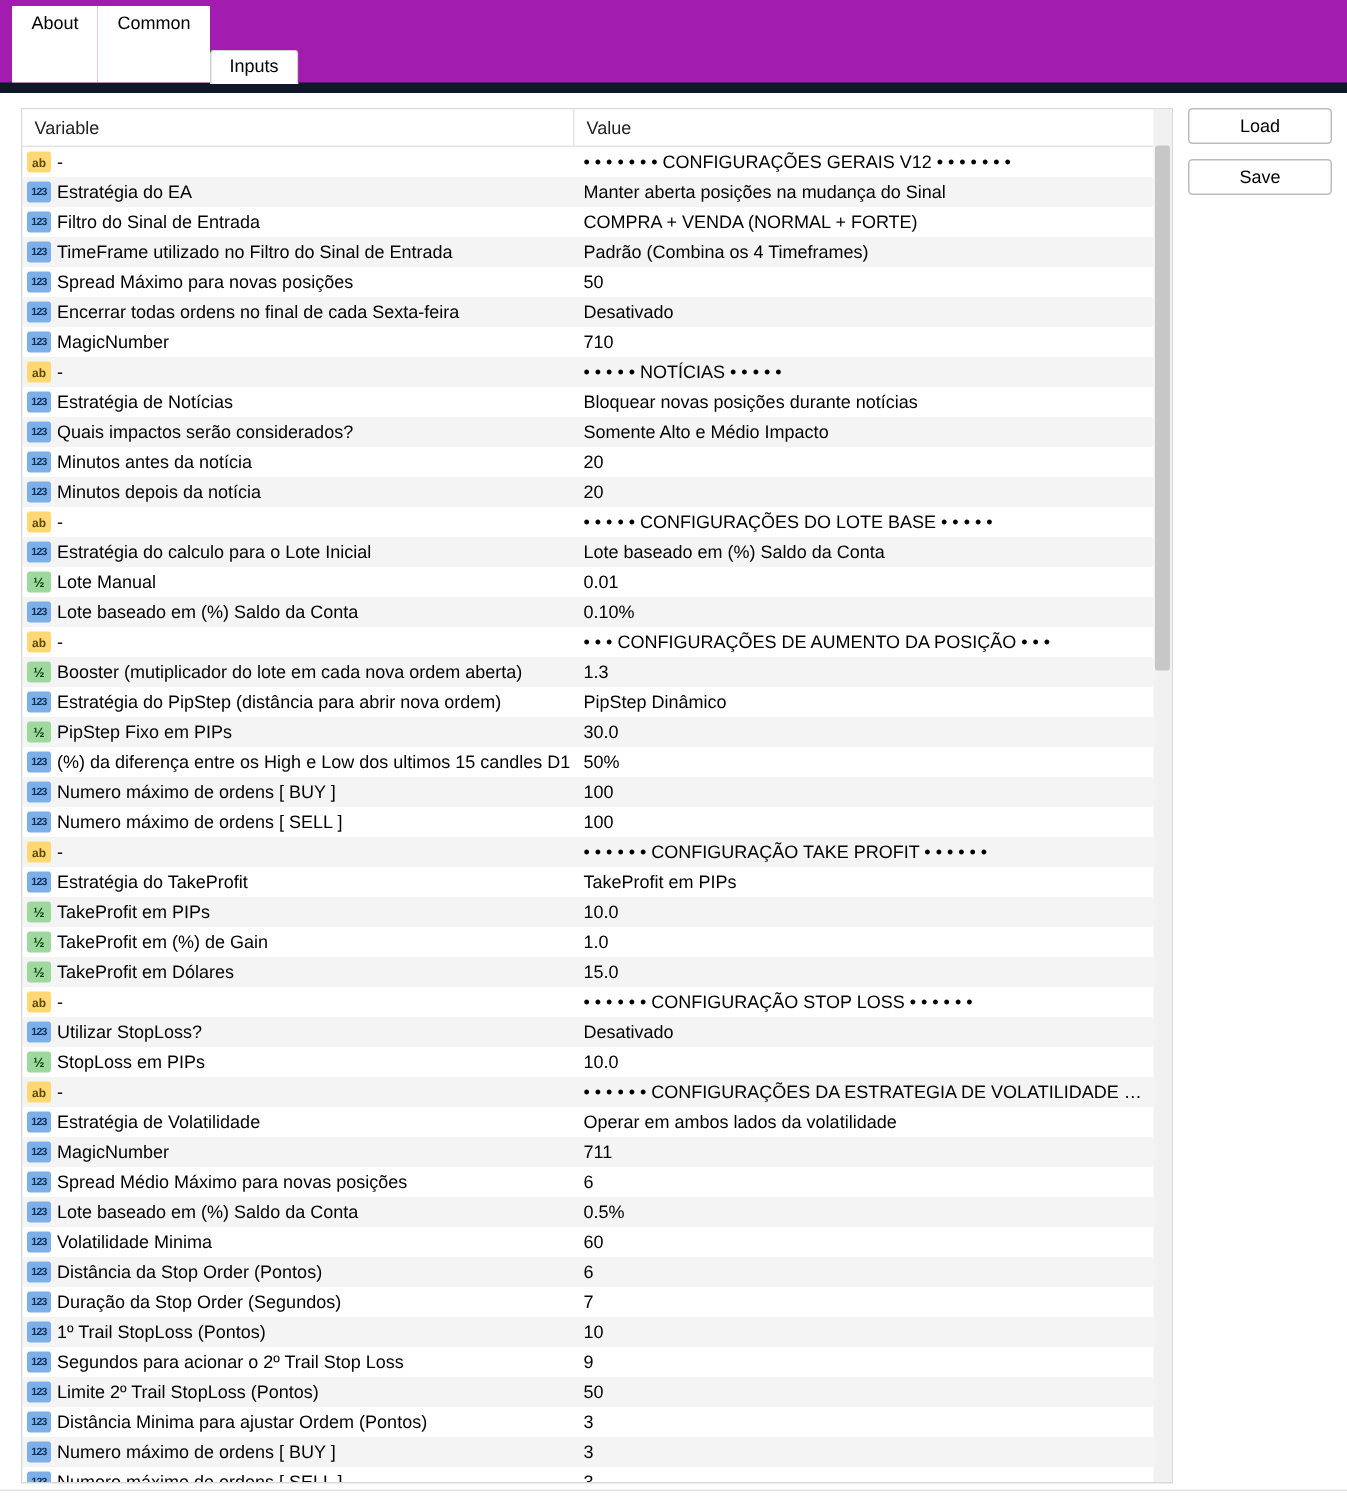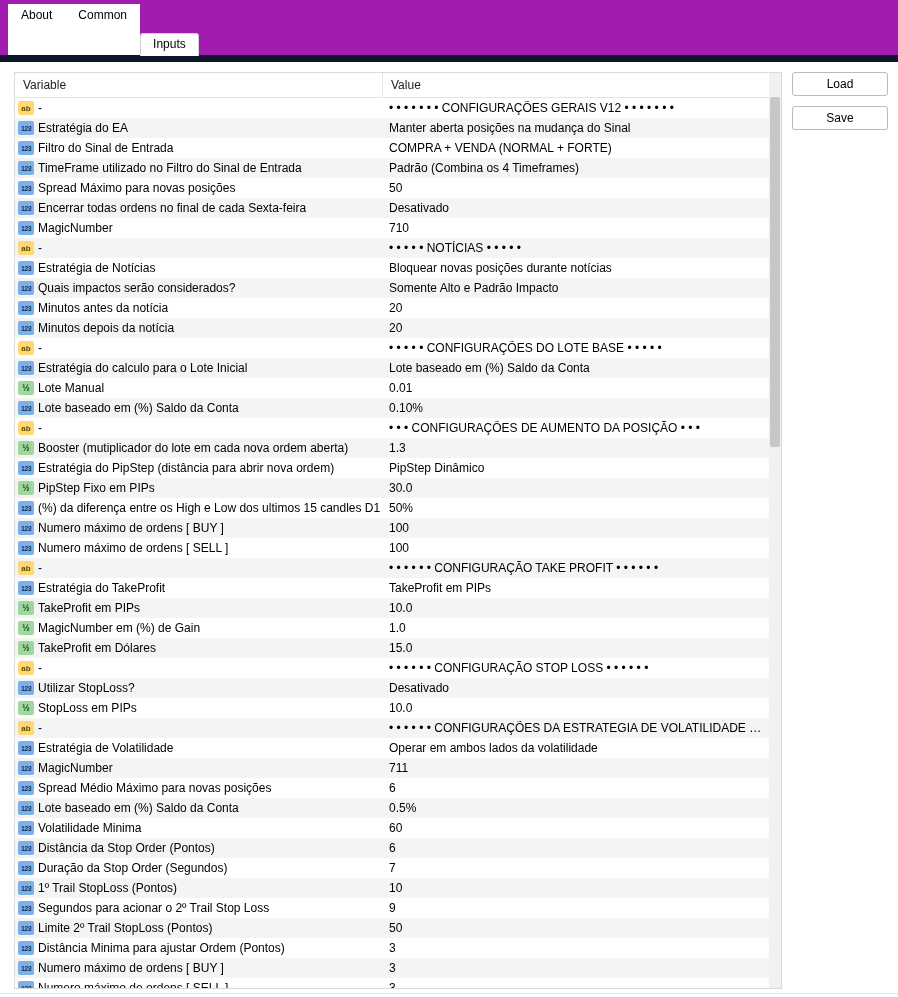--- a/index.html
+++ b/index.html
@@ -251,21 +251,21 @@
               <span class="ico ico-123"></span>
               <span class="var-text">Estratégia de Notícias</span>
             </div>
             <div class="cell-val">Bloquear novas posições durante notícias</div>
           </div>
           <div class="row">
             <div class="cell-var">
               <span class="ico ico-123"></span>
               <span class="var-text">Quais impactos serão considerados?</span>
             </div>
-            <div class="cell-val">Somente Alto e Padrão Impacto</div>
+            <div class="cell-val">Somente Alto e Médio Impacto</div>
           </div>
           <div class="row">
             <div class="cell-var">
               <span class="ico ico-123"></span>
               <span class="var-text">Minutos antes da notícia</span>
             </div>
             <div class="cell-val">20</div>
           </div>
           <div class="row">
             <div class="cell-var">
@@ -368,21 +368,21 @@
           <div class="row">
             <div class="cell-var">
               <span class="ico ico-v2"></span>
               <span class="var-text">TakeProfit em PIPs</span>
             </div>
             <div class="cell-val">10.0</div>
           </div>
           <div class="row">
             <div class="cell-var">
               <span class="ico ico-v2"></span>
-              <span class="var-text">MagicNumber em (%) de Gain</span>
+              <span class="var-text">TakeProfit em (%) de Gain</span>
             </div>
             <div class="cell-val">1.0</div>
           </div>
           <div class="row">
             <div class="cell-var">
               <span class="ico ico-v2"></span>
               <span class="var-text">TakeProfit em Dólares</span>
             </div>
             <div class="cell-val">15.0</div>
           </div>

